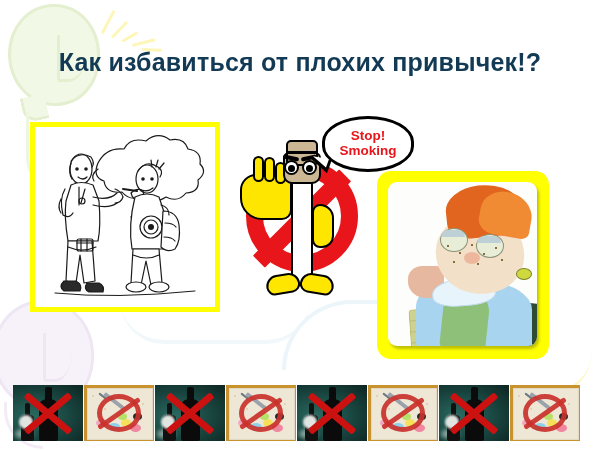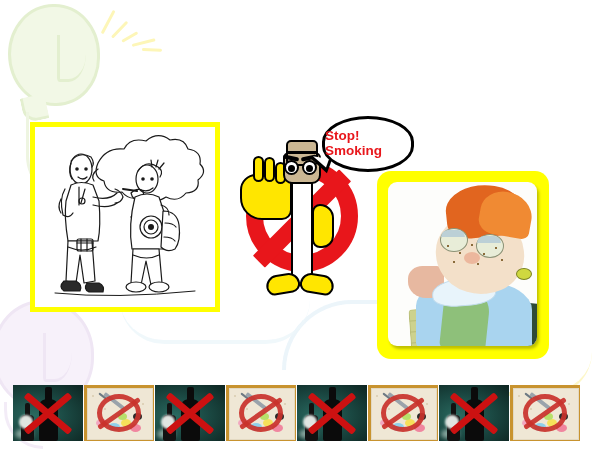--- a/index.html
+++ b/index.html
@@ -133,21 +133,21 @@
   }
   .shoe{
     position:absolute;top:162px;width:34px;height:20px;background:#ffe600;
     border:2.5px solid #000;border-radius:12px 12px 9px 9px;box-sizing:border-box;
   }
   .shoe.l{left:38px;transform:rotate(-10deg);}
   .shoe.r{left:72px;transform:rotate(10deg);}
   .bubble{
     position:absolute;left:94px;top:4px;width:92px;height:56px;
     background:#fff;border:3.5px solid #000;border-radius:50%/46%;box-sizing:border-box;
-    display:flex;flex-direction:column;justify-content:center;
+    display:flex;flex-direction:column;align-items:center;justify-content:center;
     line-height:1.08;
   }
   .bubble span{color:#e8161b;font-weight:bold;font-size:13.5px;display:block;}
   .bubble-tail{
     position:absolute;left:80px;top:44px;width:0;height:0;
     border-top:5px solid transparent;border-bottom:9px solid transparent;
     border-right:22px solid #000;transform:rotate(20deg);
   }
   .bubble-tail-in{
     position:absolute;left:84px;top:44px;width:0;height:0;
@@ -278,20 +278,21 @@
     </div>
 
   <div class="wm balloon-purple">
     <div class="balloon-purple-inner"></div>
   </div>
   <div class="wm balloon-purple-string"></div>
   <div class="wm balloon-blue"></div>
   <div class="wm balloon-blue2"></div>
   <div class="wm wm-yellow-swipe"></div>
 
+  <div id="title">Как избавиться от плохих привычек!?</div>
 
   <div id="pic-left">
     <div class="inner">
       <svg width="180" height="180" viewBox="0 0 180 180">
         <g fill="none" stroke="#1a1a1a" stroke-width="1.2" stroke-linecap="round" stroke-linejoin="round">
 
           <path d="M63 36 q8 -16 26 -14 q6 -12 22 -8 q12 -10 24 -1 q14 -3 18 9 q14 2 12 15 q8 8 -2 16 q2 12 -12 13 q-8 10 -20 4 q-12 8 -22 -1 q-14 6 -22 -4 q-16 2 -18 -11 q-12 -4 -6 -18z" fill="#fff"></path>
           <path d="M63 42 q-8 6 -4 12"></path>
 
           <ellipse cx="46" cy="42" rx="11" ry="15" fill="#fff"></ellipse>

